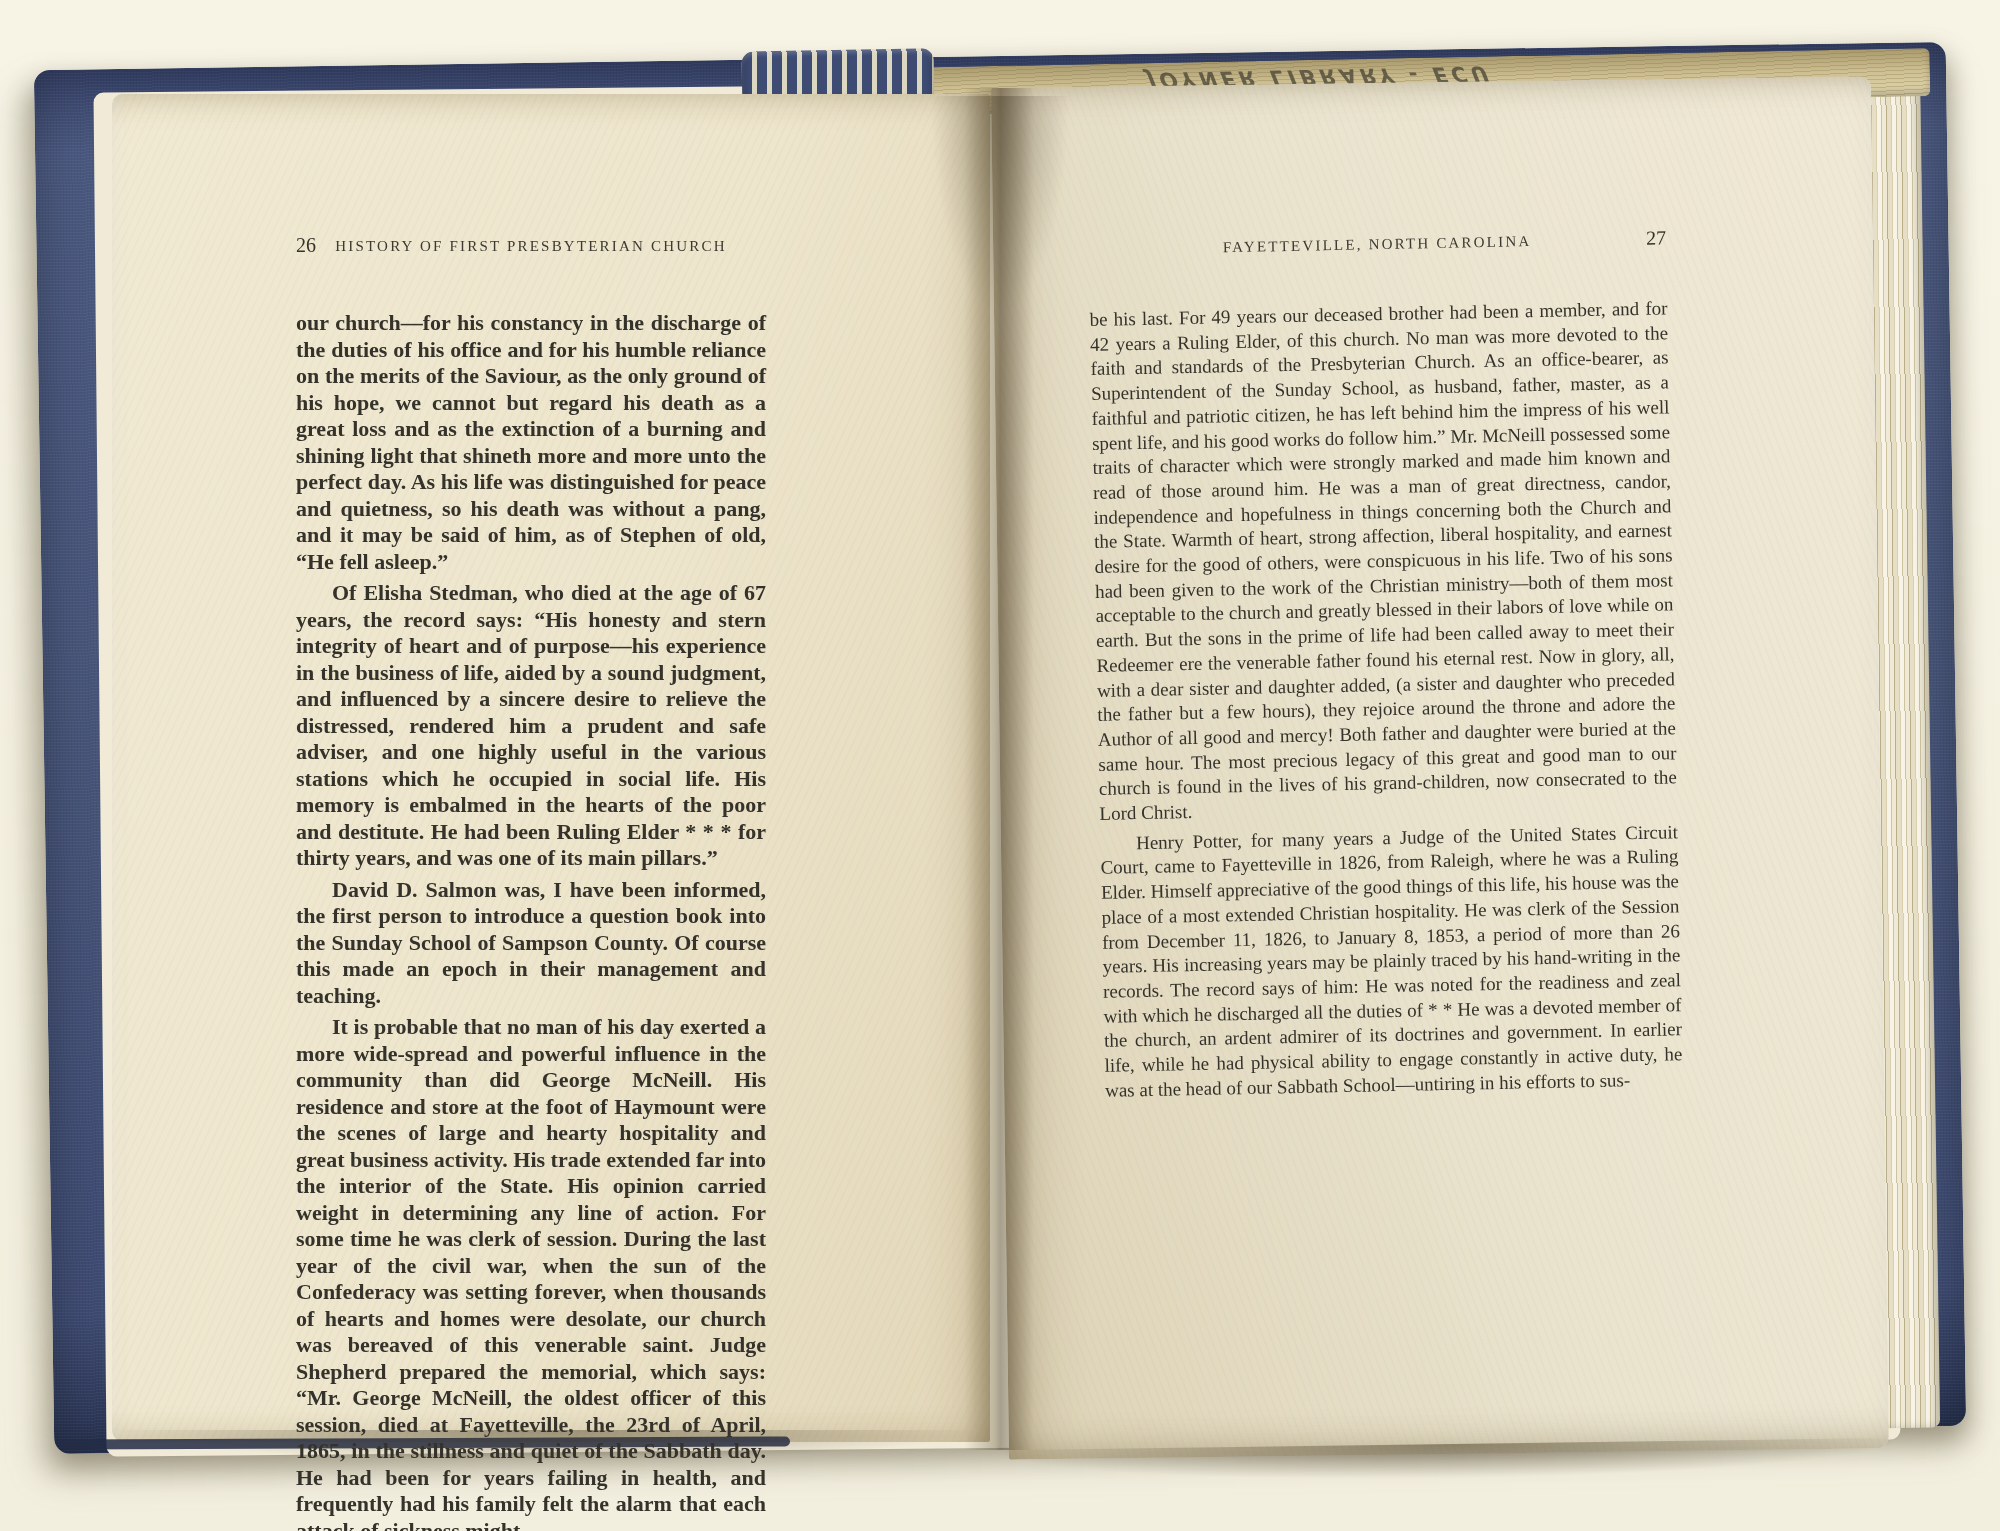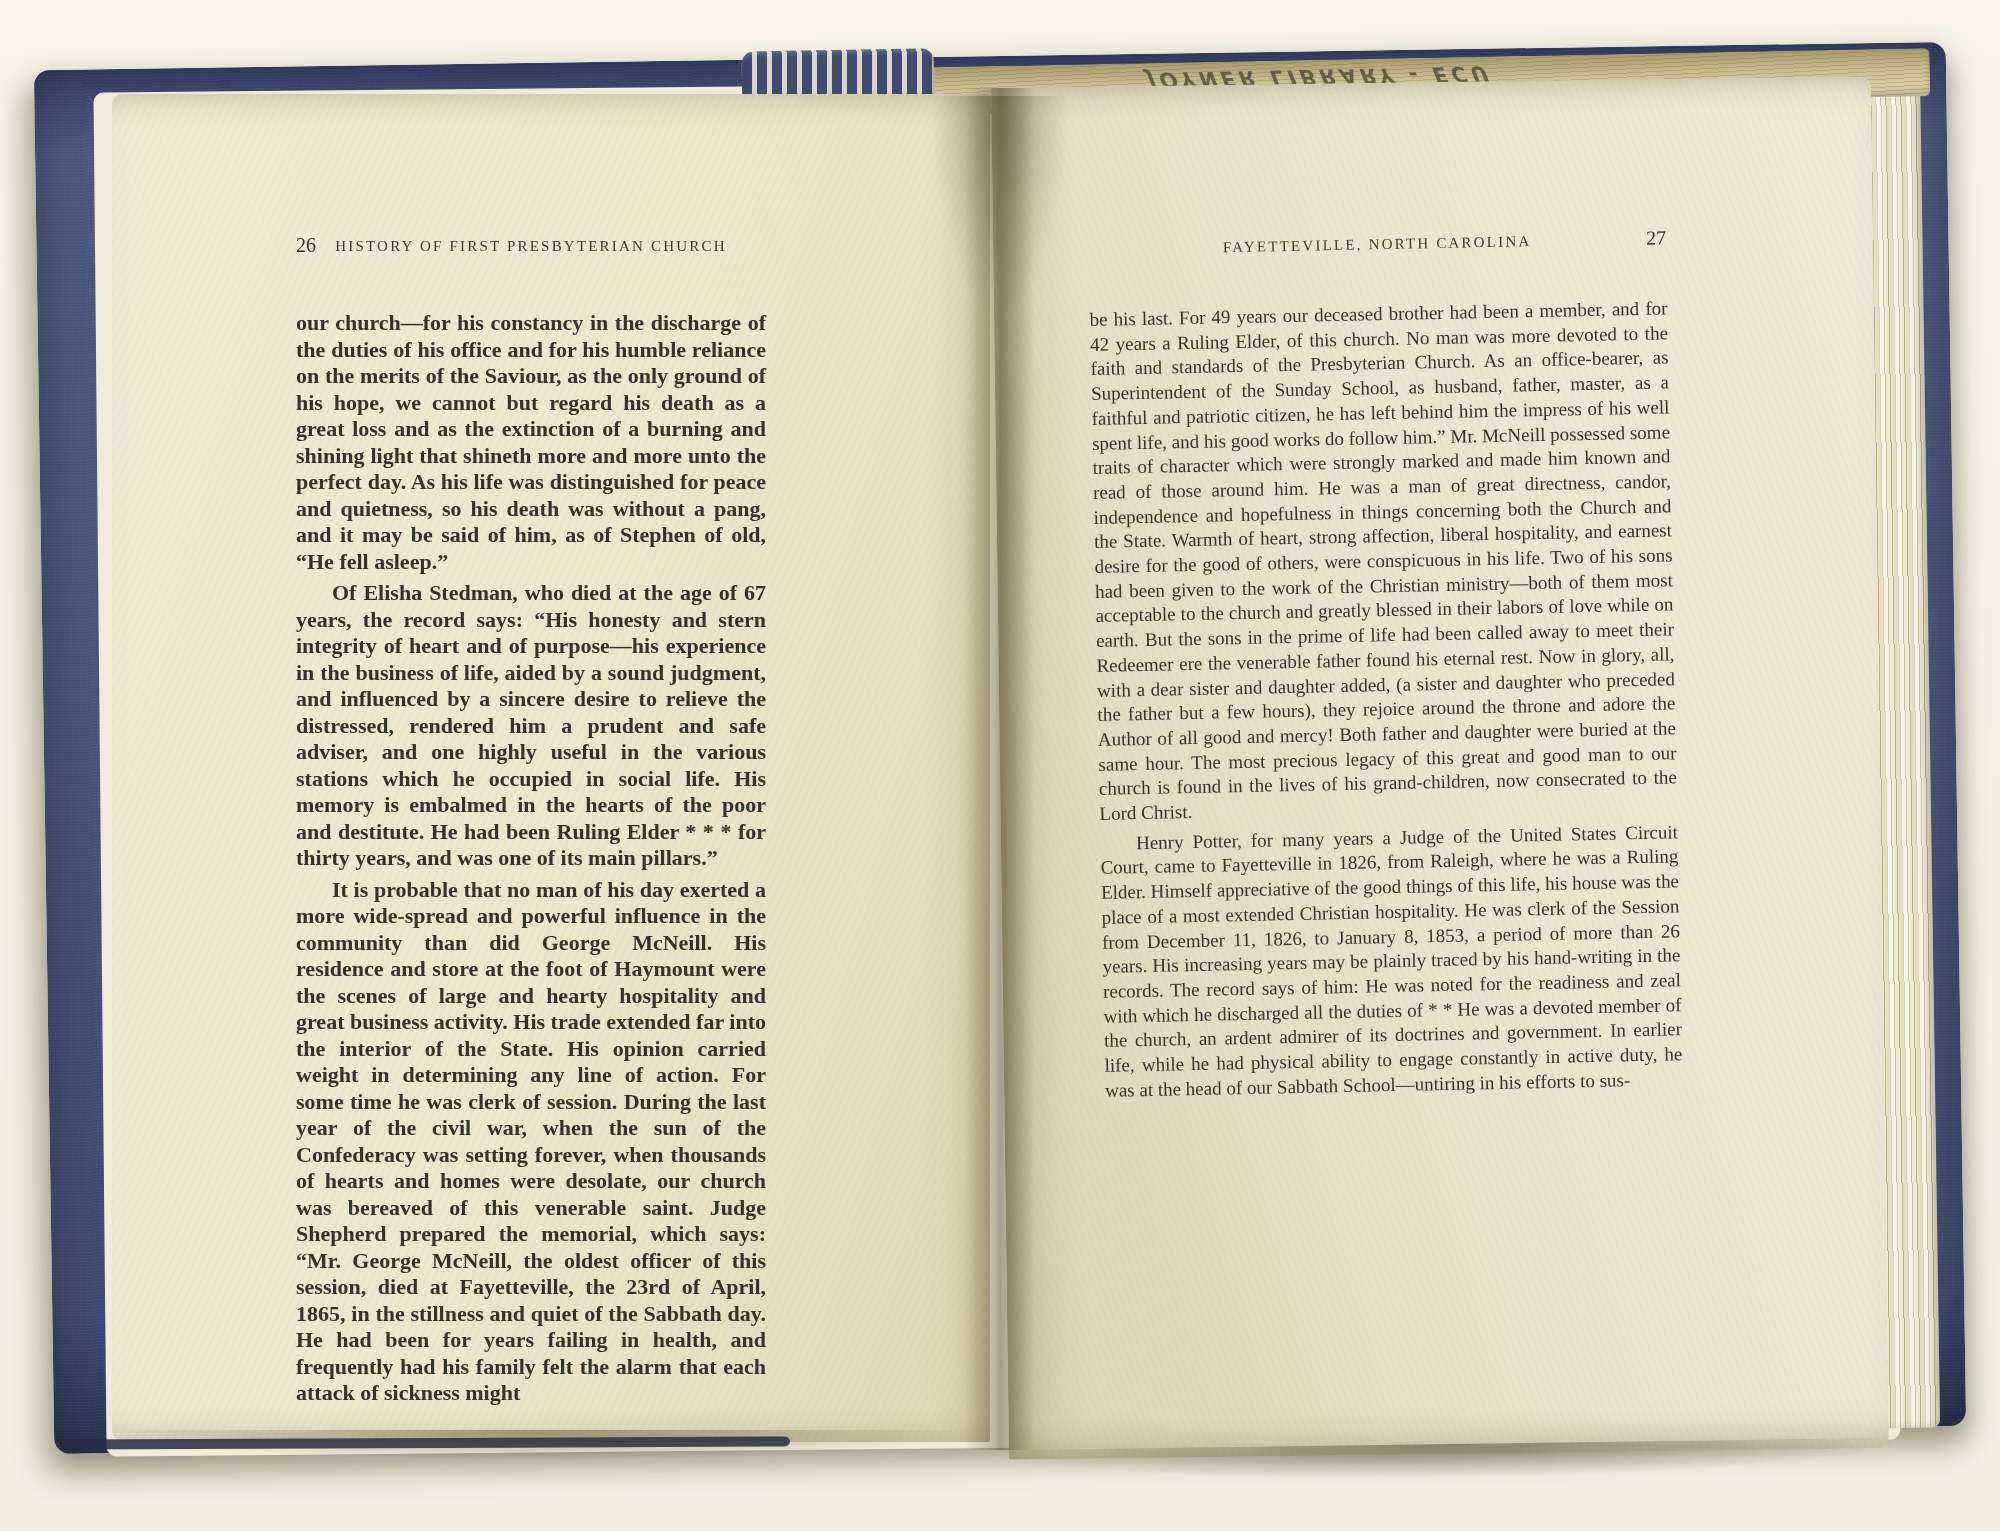--- a/index.html
+++ b/index.html
@@ -173,20 +173,21 @@
   <div class="abs shadow-bottom-right"></div>
 
   <div class="abs content content-left">
     <div class="head-row">
       <span class="pn pn-left">26</span>
       <div class="running-head">HISTORY OF FIRST PRESBYTERIAN CHURCH</div>
     </div>
     <div class="body-text body-left">
         <p class="">our church—for his constancy in the discharge of the duties of his office and for his humble reliance on the merits of the Saviour, as the only ground of his hope, we cannot but regard his death as a great loss and as the extinction of a burning and shining light that shineth more and more unto the perfect day. As his life was distinguished for peace and quietness, so his death was without a pang, and it may be said of him, as of Stephen of old, “He fell asleep.”</p>
         <p class="indent">Of Elisha Stedman, who died at the age of 67 years, the record says: “His honesty and stern integrity of heart and of purpose—his experience in the business of life, aided by a sound judgment, and influenced by a sincere desire to relieve the distressed, rendered him a prudent and safe adviser, and one highly useful in the various stations which he occupied in social life. His memory is embalmed in the hearts of the poor and destitute. He had been Ruling Elder  *  *  *  for thirty years, and was one of its main pillars.”</p>
+        <p class="indent">David D. Salmon was, I have been informed, the first person to introduce a question book into the Sunday School of Sampson County. Of course this made an epoch in their management and teaching.</p>
         <p class="indent">It is probable that no man of his day exerted a more wide-spread and powerful influence in the community than did George McNeill. His residence and store at the foot of Haymount were the scenes of large and hearty hospitality and great business activity. His trade extended far into the interior of the State. His opinion carried weight in determining any line of action. For some time he was clerk of session. During the last year of the civil war, when the sun of the Confederacy was setting forever, when thousands of hearts and homes were desolate, our church was bereaved of this venerable saint. Judge Shepherd prepared the memorial, which says: “Mr. George McNeill, the oldest officer of this session, died at Fayetteville, the 23rd of April, 1865, in the stillness and quiet of the Sabbath day. He had been for years failing in health, and frequently had his family felt the alarm that each attack of sickness might</p>
       </div>
   </div>
 
   <div class="abs content content-right">
     <div class="head-row">
       <span class="pn pn-right">27</span>
       <div class="running-head">FAYETTEVILLE, NORTH CAROLINA</div>
     </div>
     <div class="body-text body-right">

